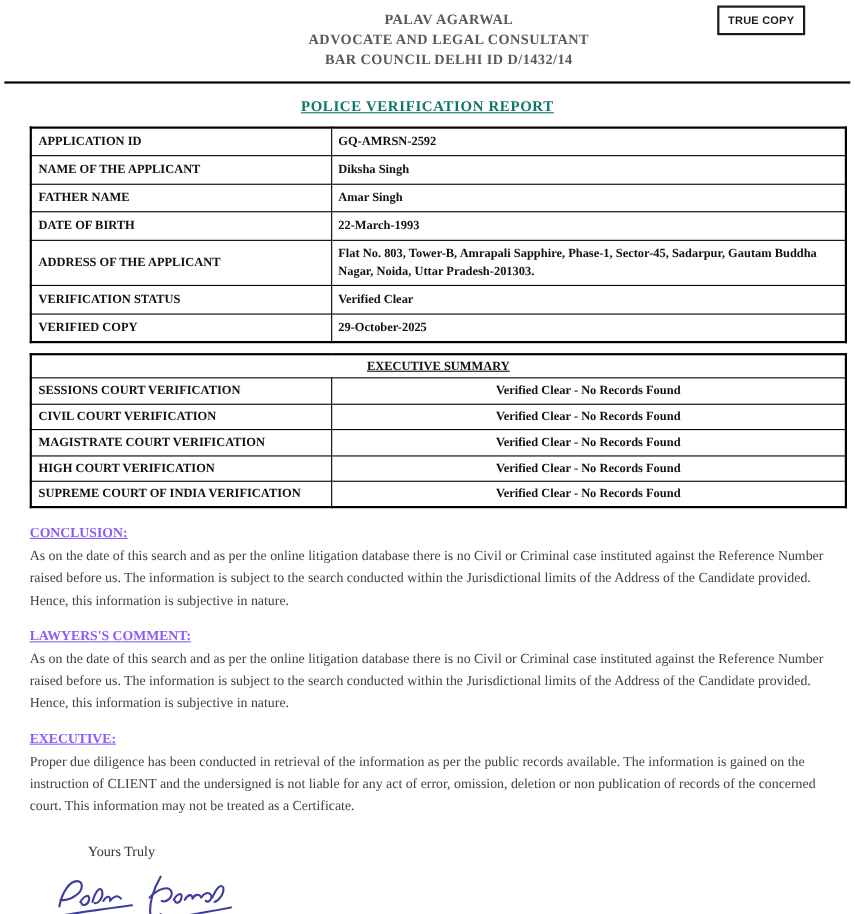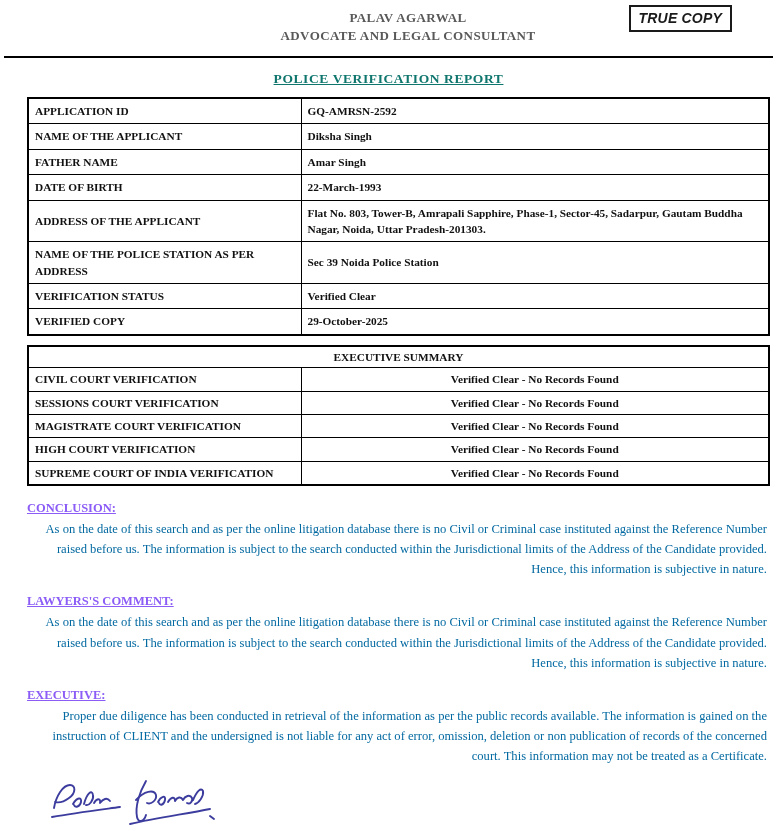--- a/index.html
+++ b/index.html
@@ -27,22 +27,21 @@
   .stamp {
     position: absolute;
     top: 5px; right: 45px;
     border: 2px solid #1a1a1a;
     padding: 2px 8px 3px 8px;
     background: #fff;
   }
   .stamp span {
     font-family: "Liberation Sans", sans-serif;
     font-weight: bold;
-    font-style: italic;
-    font-size: 14px;
+    font-size: 10px;
     color: #1a1a1a;
     letter-spacing: 0.2px;
   }
 
   .rule {
     border: none;
     border-top: 2.5px solid #000;
     margin: 11px 4px 0 4px;
   }
 
@@ -72,40 +71,41 @@
     padding: 4px 6px;
     vertical-align: middle;
     line-height: 1.45;
   }
   .tbl { border: 2px solid #000; }
   .tbl col.c-label { width: 273px; }
   .tbl col.c-value { width: 468px; }
   .sum-head {
     text-align: center;
     padding: 2px 6px !important;
+    text-decoration: underline;
   }
   .tbl.summary td { padding: 3px 6px; }
   .tbl.summary .val { text-align: center; }
 
   
   .section { margin: 0 10px 0 27px; }
   .section.first { margin-top: 13px; }
   .sec-head {
     font-weight: bold;
     font-size: 12.5px;
     text-decoration: underline;
     color: #8b5cf6;
     margin-top: 15px;
   }
   .sec-body {
     font-size: 12.6px;
-    color: #0369a1;
+    color: #404040;
     line-height: 1.6;
     margin-top: 3px;
-    text-align: right;
+    text-align: left;
   }
 
   
   .yours {
     margin: 24px 0 0 80px;
     font-size: 12.8px;
     color: #333;
   }
   .signature-wrap { margin: 6px 0 0 42px; height: 62px; }
 </style>
@@ -114,20 +114,21 @@
 
 <div class="page">
 
   <div class="stamp">
     <span>TRUE COPY</span>
   </div>
 
   <div class="letterhead">
     <div class="lh-line">PALAV AGARWAL</div>
     <div class="lh-line">ADVOCATE AND LEGAL CONSULTANT</div>
+    <div class="lh-line">BAR COUNCIL DELHI ID D/1432/14</div>
   </div>
 
   <hr class="rule">
 
   <div class="doc-title">POLICE VERIFICATION REPORT</div>
 
   <table class="tbl details">
     <colgroup>
         <col class="c-label">
         <col class="c-value">
@@ -147,49 +148,45 @@
     </tr>
     <tr>
       <td class="lbl">DATE OF BIRTH</td>
       <td class="val">22-March-1993</td>
     </tr>
     <tr>
       <td class="lbl">ADDRESS OF THE APPLICANT</td>
       <td class="val">Flat No. 803, Tower-B, Amrapali Sapphire, Phase-1, Sector-45, Sadarpur, Gautam Buddha Nagar, Noida, Uttar Pradesh-201303.</td>
     </tr>
     <tr>
-      <td class="lbl">NAME OF THE POLICE STATION AS PER ADDRESS</td>
-      <td class="val">Sec 39 Noida Police Station</td>
-    </tr>
-    <tr>
       <td class="lbl">VERIFICATION STATUS</td>
       <td class="val">Verified Clear</td>
     </tr>
     <tr>
       <td class="lbl">VERIFIED COPY</td>
       <td class="val">29-October-2025</td>
     </tr>
   </tbody>
     </table>
 
   <table class="tbl summary">
     <colgroup>
         <col class="c-label">
         <col class="c-value">
       </colgroup>
     <tbody>
         <tr>
       <td class="sum-head" colspan="2">EXECUTIVE SUMMARY</td>
     </tr>
     <tr>
+      <td class="lbl">SESSIONS COURT VERIFICATION</td>
+      <td class="val">Verified Clear - No Records Found</td>
+    </tr>
+    <tr>
       <td class="lbl">CIVIL COURT VERIFICATION</td>
-      <td class="val">Verified Clear - No Records Found</td>
-    </tr>
-    <tr>
-      <td class="lbl">SESSIONS COURT VERIFICATION</td>
       <td class="val">Verified Clear - No Records Found</td>
     </tr>
     <tr>
       <td class="lbl">MAGISTRATE COURT VERIFICATION</td>
       <td class="val">Verified Clear - No Records Found</td>
     </tr>
     <tr>
       <td class="lbl">HIGH COURT VERIFICATION</td>
       <td class="val">Verified Clear - No Records Found</td>
     </tr>
@@ -208,20 +205,21 @@
   <div class="section">
     <div class="sec-head">LAWYERS'S COMMENT:</div>
     <p class="sec-body">As on the date of this search and as per the online litigation database there is no Civil or Criminal case instituted against the Reference Number raised before us. The information is subject to the search conducted within the Jurisdictional limits of the Address of the Candidate provided. Hence, this information is subjective in nature.</p>
   </div>
 
   <div class="section">
     <div class="sec-head">EXECUTIVE:</div>
     <p class="sec-body">Proper due diligence has been conducted in retrieval of the information as per the public records available. The information is gained on the instruction of CLIENT and the undersigned is not liable for any act of error, omission, deletion or non publication of records of the concerned court. This information may not be treated as a Certificate.</p>
   </div>
 
+  <div class="yours">Yours Truly</div>
 
   <div class="signature-wrap">
     <svg width="180" height="62" viewBox="0 0 180 62" xmlns="http://www.w3.org/2000/svg">
       <g fill="none" stroke="#3c3c9e" stroke-width="1.9" stroke-linecap="round" stroke-linejoin="round">
 
         <path d="M12,36 C14,24 21,13 28,13 C34,13 34,21 27,26 C23,29 17,31 13,30"></path>
 
         <path d="M31,32 C35,25 40,25 39,30 C38,35 33,36 32,33"></path>
         <path d="M42,32 C45,21 50,17 51,23 C52,28 47,34 44,33"></path>
         <path d="M52,31 C55,26 59,26 58,31 C61,27 65,25 68,29"></path>

